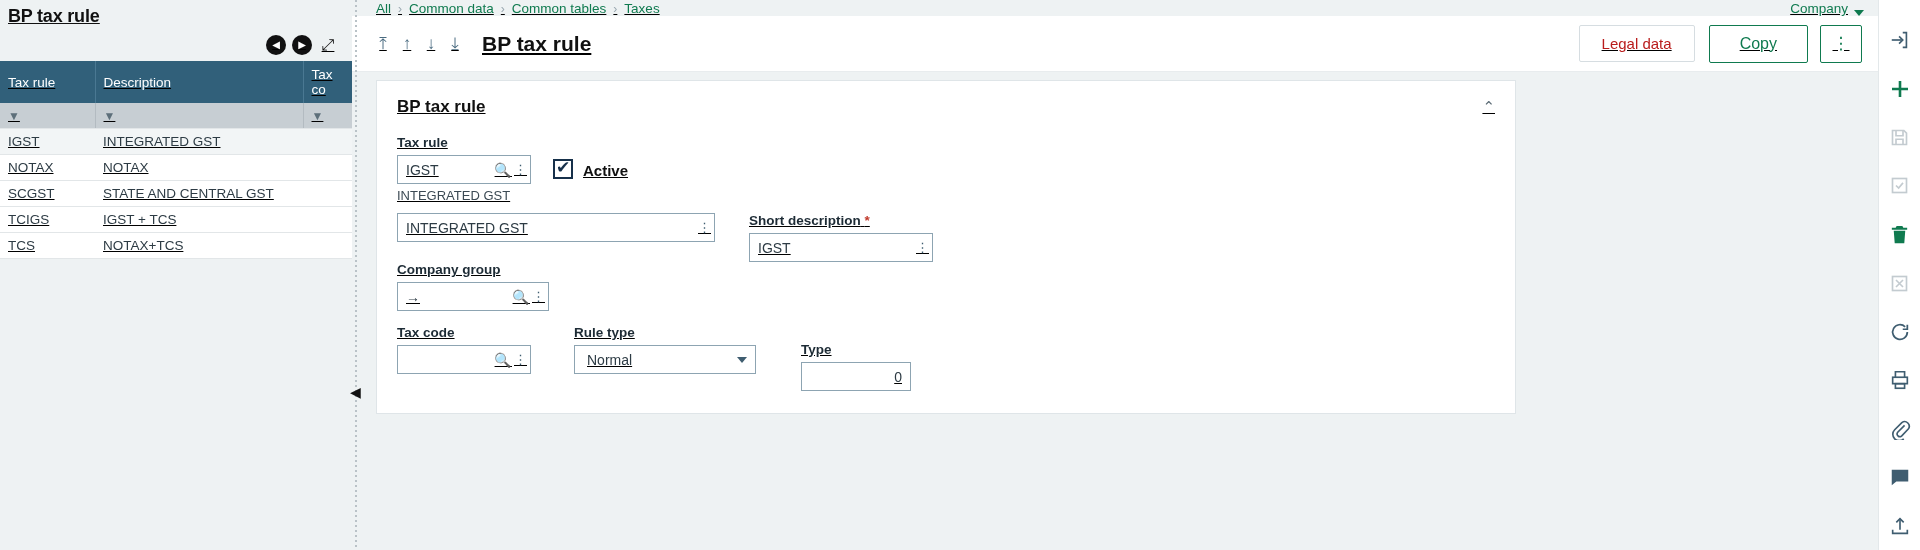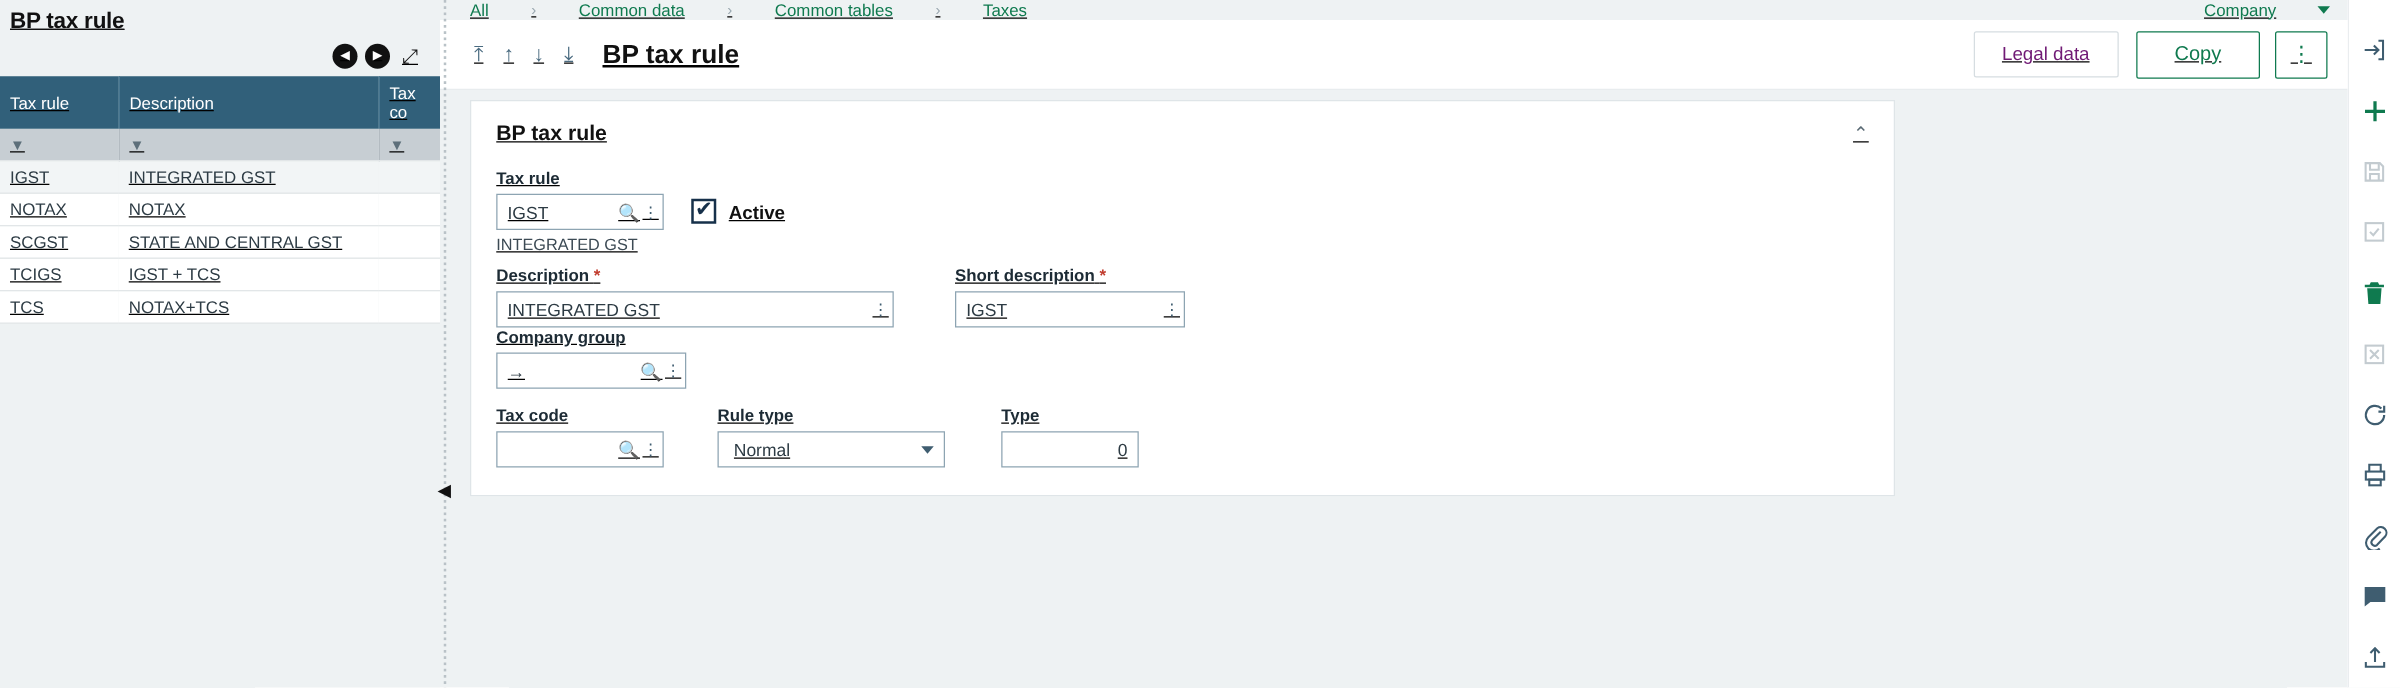--- a/index.html
+++ b/index.html
@@ -86,24 +86,23 @@
   }
 
   
   .main {
     flex: 1; height: 550px; position: relative; background: #fff;
     display: flex; flex-direction: column;
   }
 
   .breadcrumb-bar {
     height: 16px; background: #eef2f3;
-    display: flex; align-items: center;
+    display: flex; align-items: flex-end;
     padding: 0 14px 0 24px;
     font-size: 13.5px;
-    gap: 27px;
   }
   .crumb { color: #0f7a4f; cursor: pointer; }
   .crumb-sep { color: #9aa8b0; margin: 0 7px; font-size: 12px; }
   .bc-spacer { flex: 1; }
   .default-label { color: #0f7a4f; font-size: 13.5px; margin-right: 6px; cursor: pointer;}
   .caret-down {
     width: 0; height: 0; border-left: 5px solid transparent;
     border-right: 5px solid transparent; border-top: 6px solid #0f7a4f;
     cursor: pointer;
   }
@@ -114,21 +113,21 @@
   }
   .navarrows { display: flex; align-items: center; gap: 10px; margin-right: 20px; }
   .navarrow {
     font-size: 17px; color: #4a6b80; cursor: pointer;
     width: 14px; text-align: center; line-height: 1;
   }
   .page-title { font-size: 21px; font-weight: bold; color: #111; }
   .tb-spacer { flex: 1; }
 
   .btn-legal {
-    border: 1px solid #d6dde1; color: #701a75; background: #fff;
+    border: 1px solid #d6dde1; color: #b91c1c; background: #fff;
     font-size: 15px; padding: 9px 22px; margin-right: 14px;
     border-radius: 2px; cursor: pointer;
   }
   .btn-copy {
     border: 1px solid #0f7a4f; color: #0f7a4f; background: #fff;
     font-size: 16px; padding: 9px 30px; margin-right: 12px;
     border-radius: 2px; cursor: pointer;
   }
   .btn-kebab {
     border: 1px solid #0f7a4f; color: #0f7a4f; background: #fff;
@@ -328,30 +327,26 @@
           </div>
           <div class="chk-wrap" style="margin-top:24px;">
             <div class="chk"></div>
             <span class="chk-label">Active</span>
           </div>
         </div>
         <div class="helper">INTEGRATED GST</div>
 
         <div class="row">
           <div class="w-grp">
-            <div class="field-label">
-              <span>Description</span>
-              <span class="req">*</span>
-            </div>
             <div class="inp" style="width:318px;">
               <span class="val">INTEGRATED GST</span>
               <span class="dots3">⋮</span>
             </div>
           </div>
-          <div class="w-grp" style="margin-left:31px;">
+          <div class="w-grp" style="margin-left:16px;">
             <div class="field-label">
               <span>Short description</span>
               <span class="req">*</span>
             </div>
             <div class="inp" style="width:184px;">
               <span class="val">IGST</span>
               <span class="dots3">⋮</span>
             </div>
           </div>
         </div>
@@ -374,21 +369,21 @@
               <span class="dots3">⋮</span>
             </div>
           </div>
           <div class="w-grp" style="margin-left:25px;">
             <div class="field-label">Rule type</div>
             <div class="inp" style="width:182px;padding-left:12px;">
               <span class="val">Normal</span>
               <span class="sel-caret"></span>
             </div>
           </div>
-          <div class="w-grp" style="margin-left:27px;">
+          <div class="w-grp" style="margin-left:27px;margin-top:17px;">
             <div class="field-label">Type</div>
             <div class="inp" style="width:110px;">
               <span class="val num">0</span>
             </div>
           </div>
         </div>
 
       </div>
     </div>
   </div>

